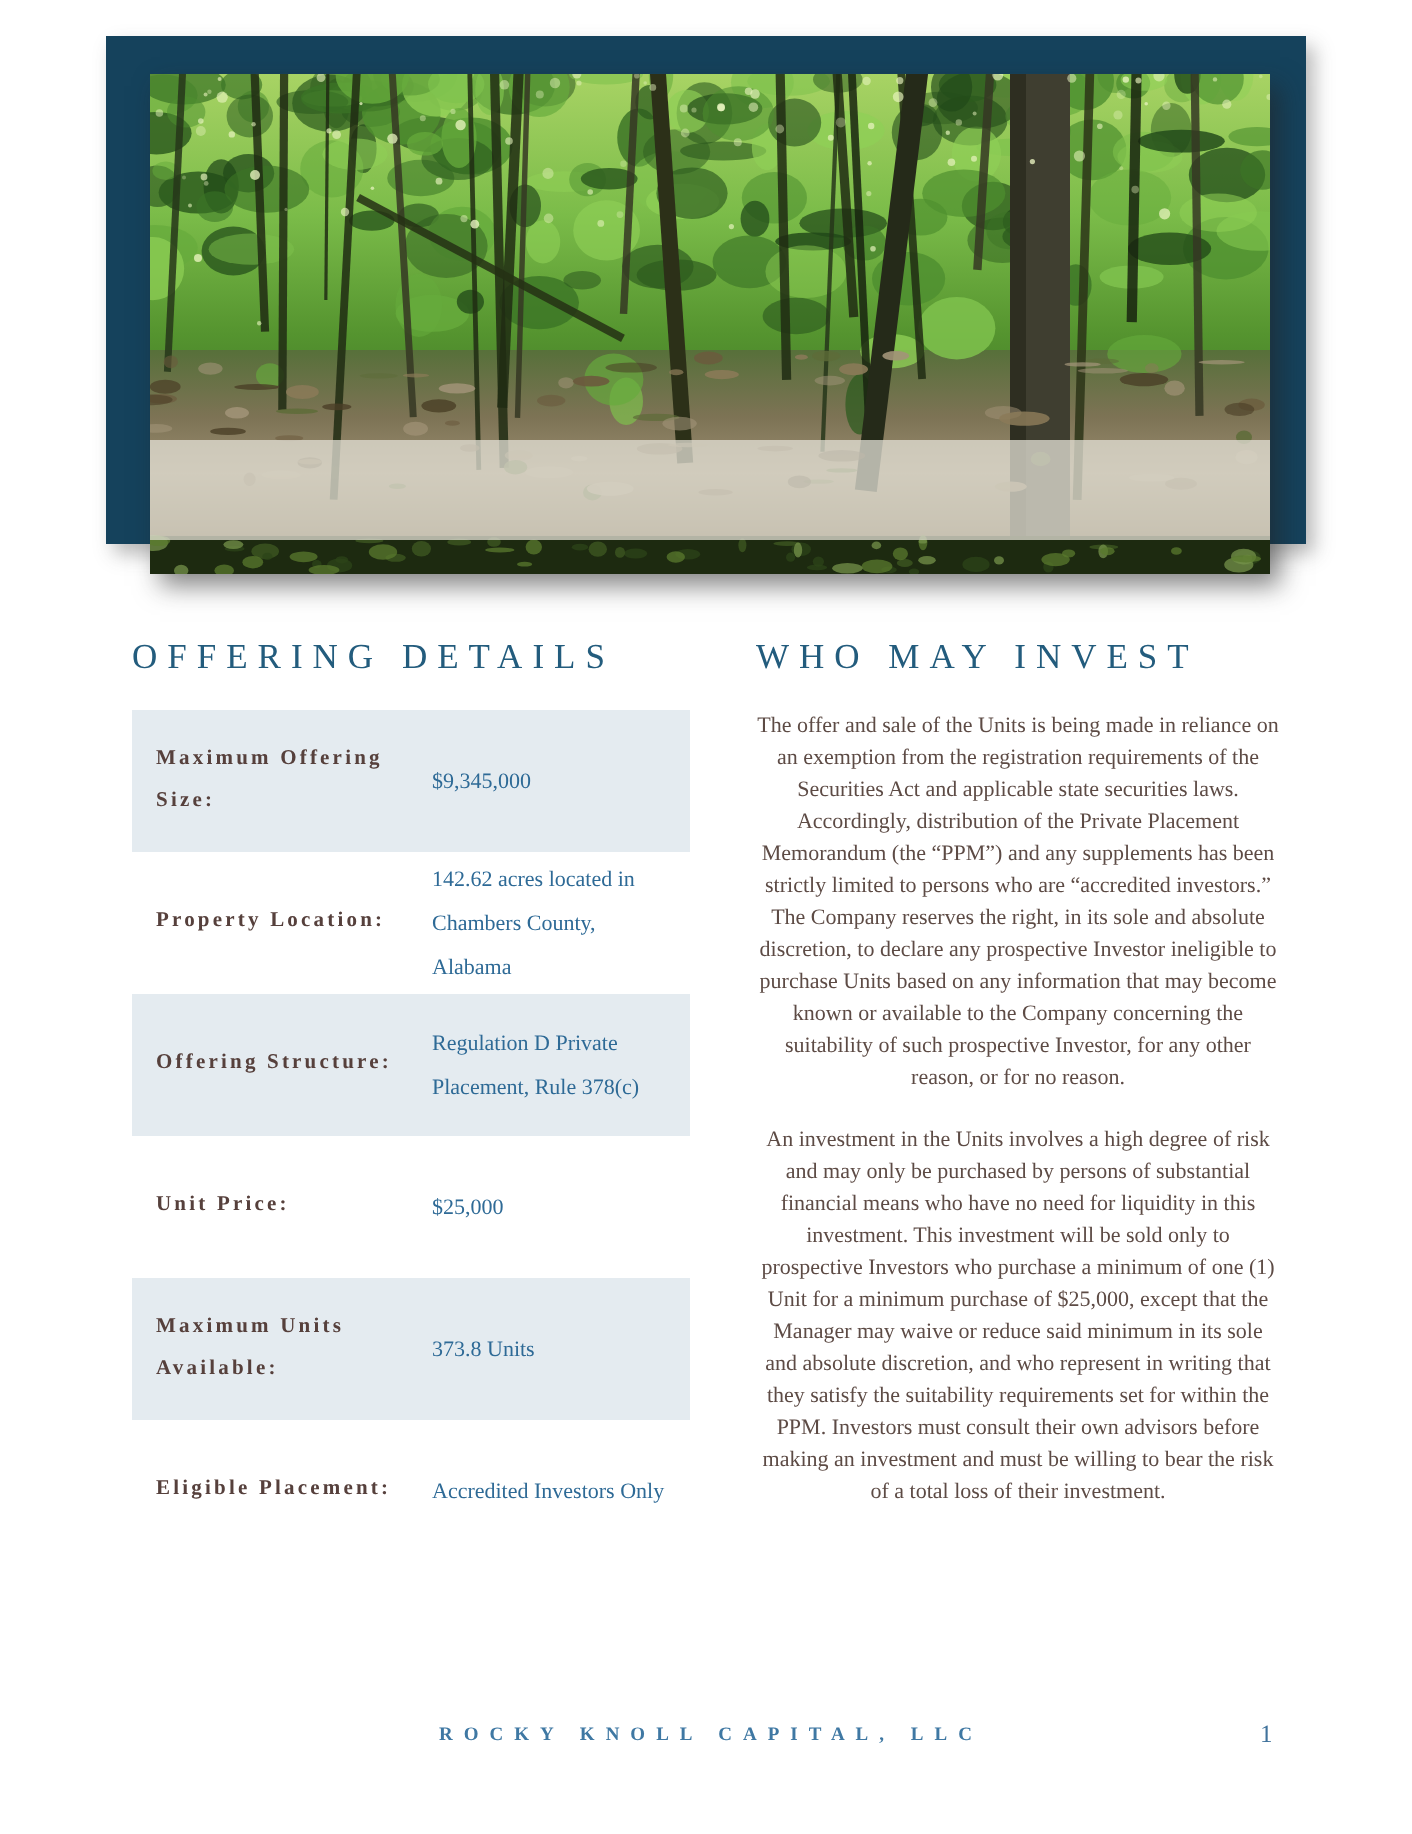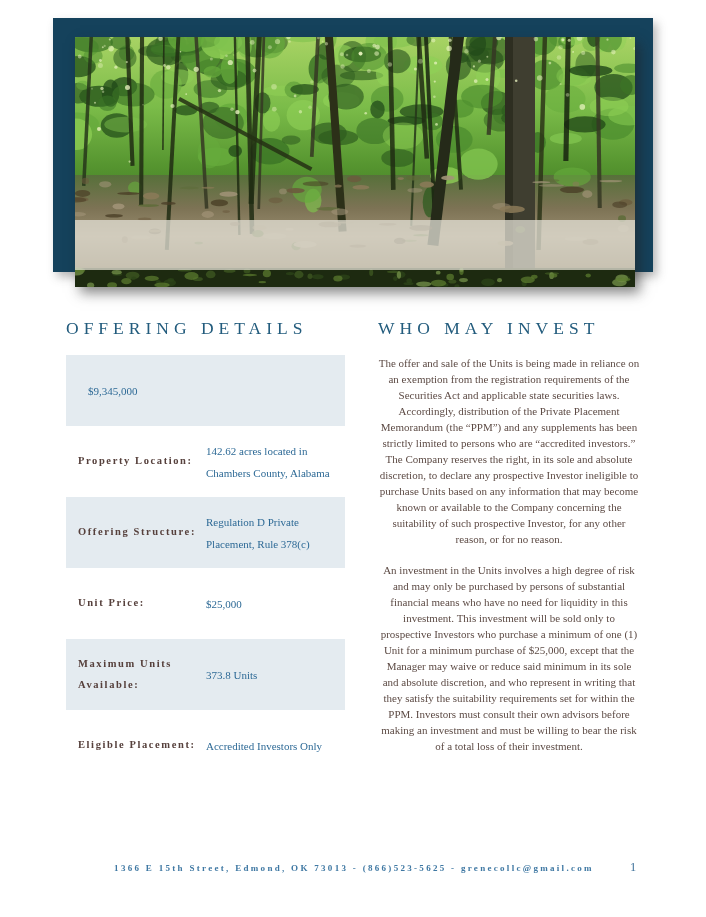--- a/index.html
+++ b/index.html
@@ -29,21 +29,21 @@
     margin:0 0 16px 0;white-space:nowrap;
   }
   .o-table{margin-top:0;}
   .o-row{display:flex;align-items:center;min-height:71px;padding:0 8px 0 12px;}
   .o-row:nth-child(odd){background:#e4ebf0;}
   .o-label{
     width:118px;color:#56403c;font-size:10.5px;font-weight:700;
     letter-spacing:1.6px;line-height:1.95;
   }
   .o-value{
-    flex:1;margin-left:10px;color:#2e6a96;font-size:11px;line-height:2.0;
+    flex:1;margin-left:20px;color:#2e6a96;font-size:11px;line-height:2.0;
   }
   .body-text{
     color:#5d4b45;font-size:11px;line-height:16px;margin:0 0 15px 0;
     text-align:center;
   }
   .notice-text{
     color:#1f5f86;font-size:12px;font-weight:700;line-height:17px;margin:18px 0 0 0;
   }
   
   .footer{position:absolute;left:0;top:863px;width:706px;text-align:center;}
@@ -486,20 +486,21 @@
       </svg>
     <div class="photo-band">
       
     </div>
   </div>
 
   <div class="left-col">
     <h2 class="section-heading">OFFERING DETAILS</h2>
     <div class="o-table">
       <div class="o-row">
+        <div class="o-label">Maximum Offering Size:</div>
         <div class="o-value">$9,345,000</div>
       </div>
       <div class="o-row">
         <div class="o-label">Property Location:</div>
         <div class="o-value">142.62 acres located in Chambers County, Alabama</div>
       </div>
       <div class="o-row">
         <div class="o-label">Offering Structure:</div>
         <div class="o-value">Regulation D Private Placement, Rule 378(c)</div>
       </div>
@@ -518,17 +519,17 @@
     </div>
   </div>
 
   <div class="right-col">
     <h2 class="section-heading">WHO MAY INVEST</h2>
     <p class="body-text">The offer and sale of the Units is being made in reliance on an exemption from the registration requirements of the Securities Act and applicable state securities laws. Accordingly, distribution of the Private Placement Memorandum (the “PPM”) and any supplements has been strictly limited to persons who are “accredited investors.” The Company reserves the right, in its sole and absolute discretion, to declare any prospective Investor ineligible to purchase Units based on any information that may become known or available to the Company concerning the suitability of such prospective Investor, for any other reason, or for no reason.</p>
     <p class="body-text">An investment in the Units involves a high degree of risk and may only be purchased by persons of substantial financial means who have no need for liquidity in this investment. This investment will be sold only to prospective Investors who purchase a minimum of one (1) Unit for a minimum purchase of $25,000, except that the Manager may waive or reduce said minimum in its sole and absolute discretion, and who represent in writing that they satisfy the suitability requirements set for within the PPM. Investors must consult their own advisors before making an investment and must be willing to bear the risk of a total loss of their investment.</p>
   </div>
 
   <div class="footer">
-    <div class="footer-address">1366 E 15th Street, Edmond, OK 73013 - (866)523-5625 - grenecollc@gmail.com</div>
+    <div class="footer-company">ROCKY KNOLL CAPITAL, LLC</div>
   </div>
   <div class="page-number">1</div>
 
 </div>
 
 </body></html>

